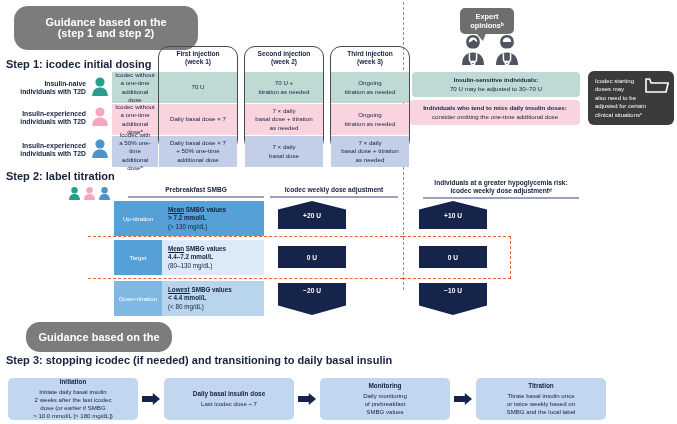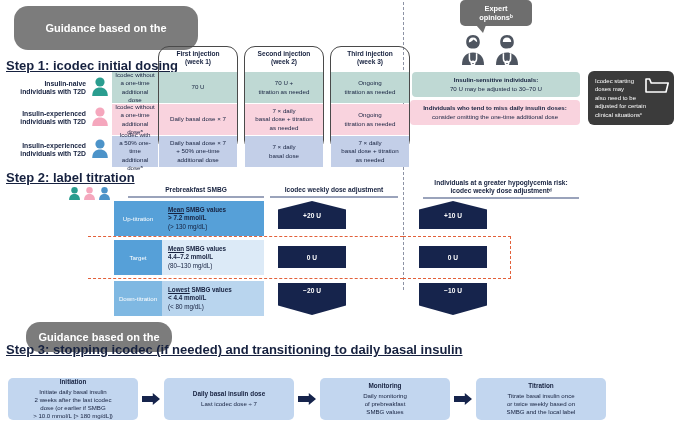--- a/index.html
+++ b/index.html
@@ -16,21 +16,21 @@
   
   .guidance-pill{
     background:#7c7c7c;color:#ffffff;border-radius:14px;
     font-size:11px;font-weight:bold;line-height:11px;
     display:flex;align-items:center;justify-content:center;
     text-align:center;padding:4px 8px;box-sizing:border-box;
   }
   .guidance-pill div{width:100%;}
 
   
-  .step-title{font-size:13px;font-weight:bold;color:#16213f;text-decoration:underline;}
+  .step-title{font-size:11px;font-weight:bold;color:#16213f;}
 
   
   .row-label{
     font-size:6.8px;font-weight:bold;line-height:8.4px;text-align:right;color:#16213f;
   }
   .cell{
     box-sizing:border-box;display:flex;align-items:center;justify-content:center;
     text-align:center;font-size:6.2px;line-height:8.2px;color:#16213f;
     padding:1px 3px;
   }
@@ -114,20 +114,21 @@
     position:absolute;width:18px;height:12px;background:#16244c;
     clip-path:polygon(0% 25%,60% 25%,60% 0%,100% 50%,60% 100%,60% 75%,0% 75%);
   }
 </style>
 </head>
 <body>
 
 <div class="abs guidance-pill" style="left:14px;top:6px;width:184px;height:44px;">
   <div>
     <div>Guidance based on the</div>
+    <div>(step 1 and step 2)</div>
   </div>
 </div>
 
 <div class="abs divider-v" style="left:403px;top:2px;height:288px;"></div>
 
 <div class="abs step-title" style="left:6px;top:58px;">Step 1: icodec initial dosing</div>
 
 <div class="colhead" style="left:158px;top:46px;width:80px;height:105px;"></div>
 <div class="colhead" style="left:244px;top:46px;width:80px;height:105px;"></div>
 <div class="colhead" style="left:330px;top:46px;width:80px;height:105px;"></div>
@@ -237,21 +238,21 @@
   </div>
 </div>
 <div class="abs cell c-blue" style="left:331px;top:136px;width:78px;height:31px;">
   <div>
     <div>7 × daily</div>
     <div>basal dose + titration</div>
     <div>as needed</div>
   </div>
 </div>
 
-<div class="abs speech" style="left:460px;top:0;width:72px;height:26px;">
+<div class="abs speech" style="left:460px;top:8px;width:54px;height:26px;">
   <div>
     <div>Expert</div>
     <div>opinionsᵇ</div>
   </div>
 </div>
 
 <svg class="abs" style="left:458px;top:33px;" width="30" height="32" viewBox="0 0 30 32">
   <path d="M15 2 C10.6 2 8.2 5 8.2 9.2 C8.2 13 10.6 15.6 15 15.6 C19.4 15.6 21.8 13 21.8 9.2 C21.8 5 19.4 2 15 2 Z
            M15 4.6 C17.8 4.6 19.2 6.4 19.2 9.2 C19.2 9.2 17.2 8.2 15.6 6.6 C14 8.6 11.6 9.6 10.8 9.6 C10.8 6.4 12.2 4.6 15 4.6 Z" fill="#4e5560"></path>
   <path d="M4 32 C4 23.4 8.6 19.6 15 19.6 C21.4 19.6 26 23.4 26 32 Z" fill="#4e5560"></path>
@@ -347,21 +348,21 @@
 </div>
 <div class="arrowbox pent-dn" style="left:278px;top:283px;width:68px;height:28px;align-items:flex-start;padding-top:4px;">−20 U</div>
 <div class="arrowbox pent-dn" style="left:419px;top:283px;width:68px;height:28px;align-items:flex-start;padding-top:4px;">−10 U</div>
 
 <div class="abs guidance-pill" style="left:26px;top:322px;width:146px;height:30px;">
   <div>
     <div>Guidance based on the</div>
   </div>
 </div>
 
-<div class="abs step-title" style="left:6px;top:342px;">Step 3: stopping icodec (if needed) and transitioning to daily basal insulin</div>
+<div class="abs step-title" style="left:6px;top:354px;">Step 3: stopping icodec (if needed) and transitioning to daily basal insulin</div>
 
 <div class="abs s3box" style="left:8px;top:378px;width:130px;height:42px;">
   <div class="hd">Initiation</div>
   <div>Initiate daily basal insulin</div>
   <div>2 weeks after the last icodec</div>
   <div>dose (or earlier if SMBG</div>
   <div>&gt; 10.0 mmol/L [&gt; 180 mg/dL])</div>
 </div>
 <div class="s3arrow" style="left:142px;top:393px;"></div>
 

